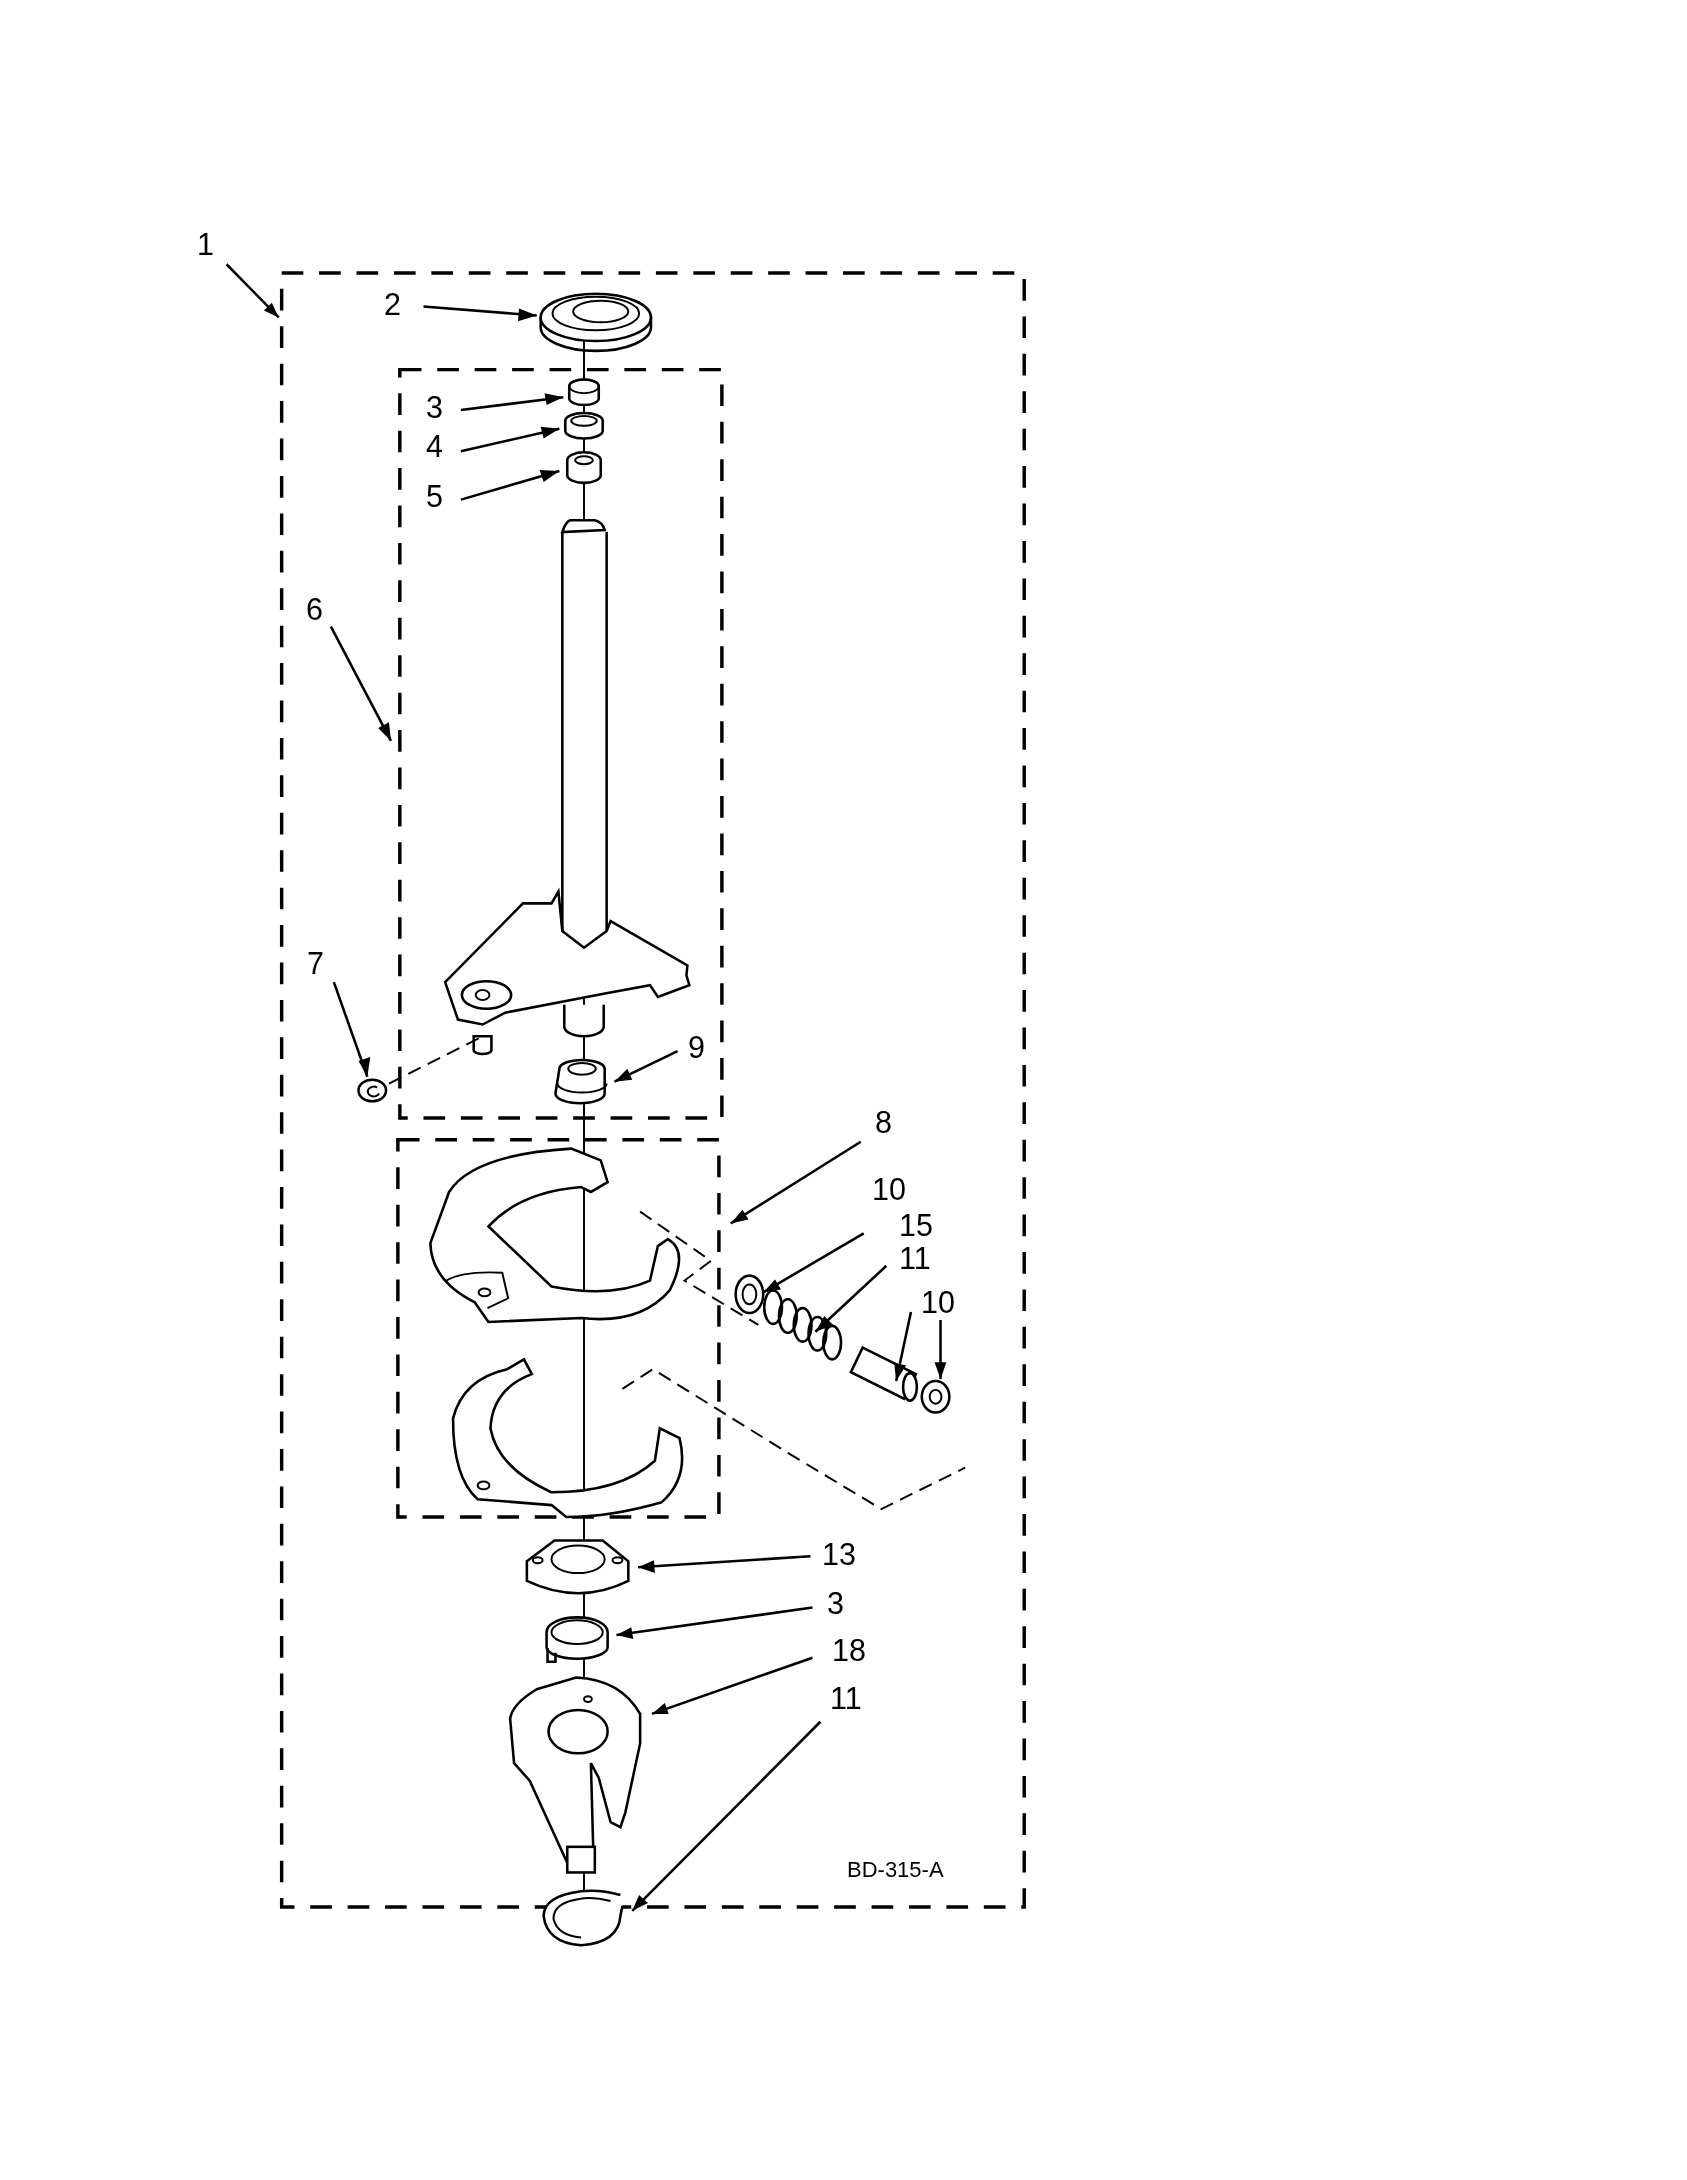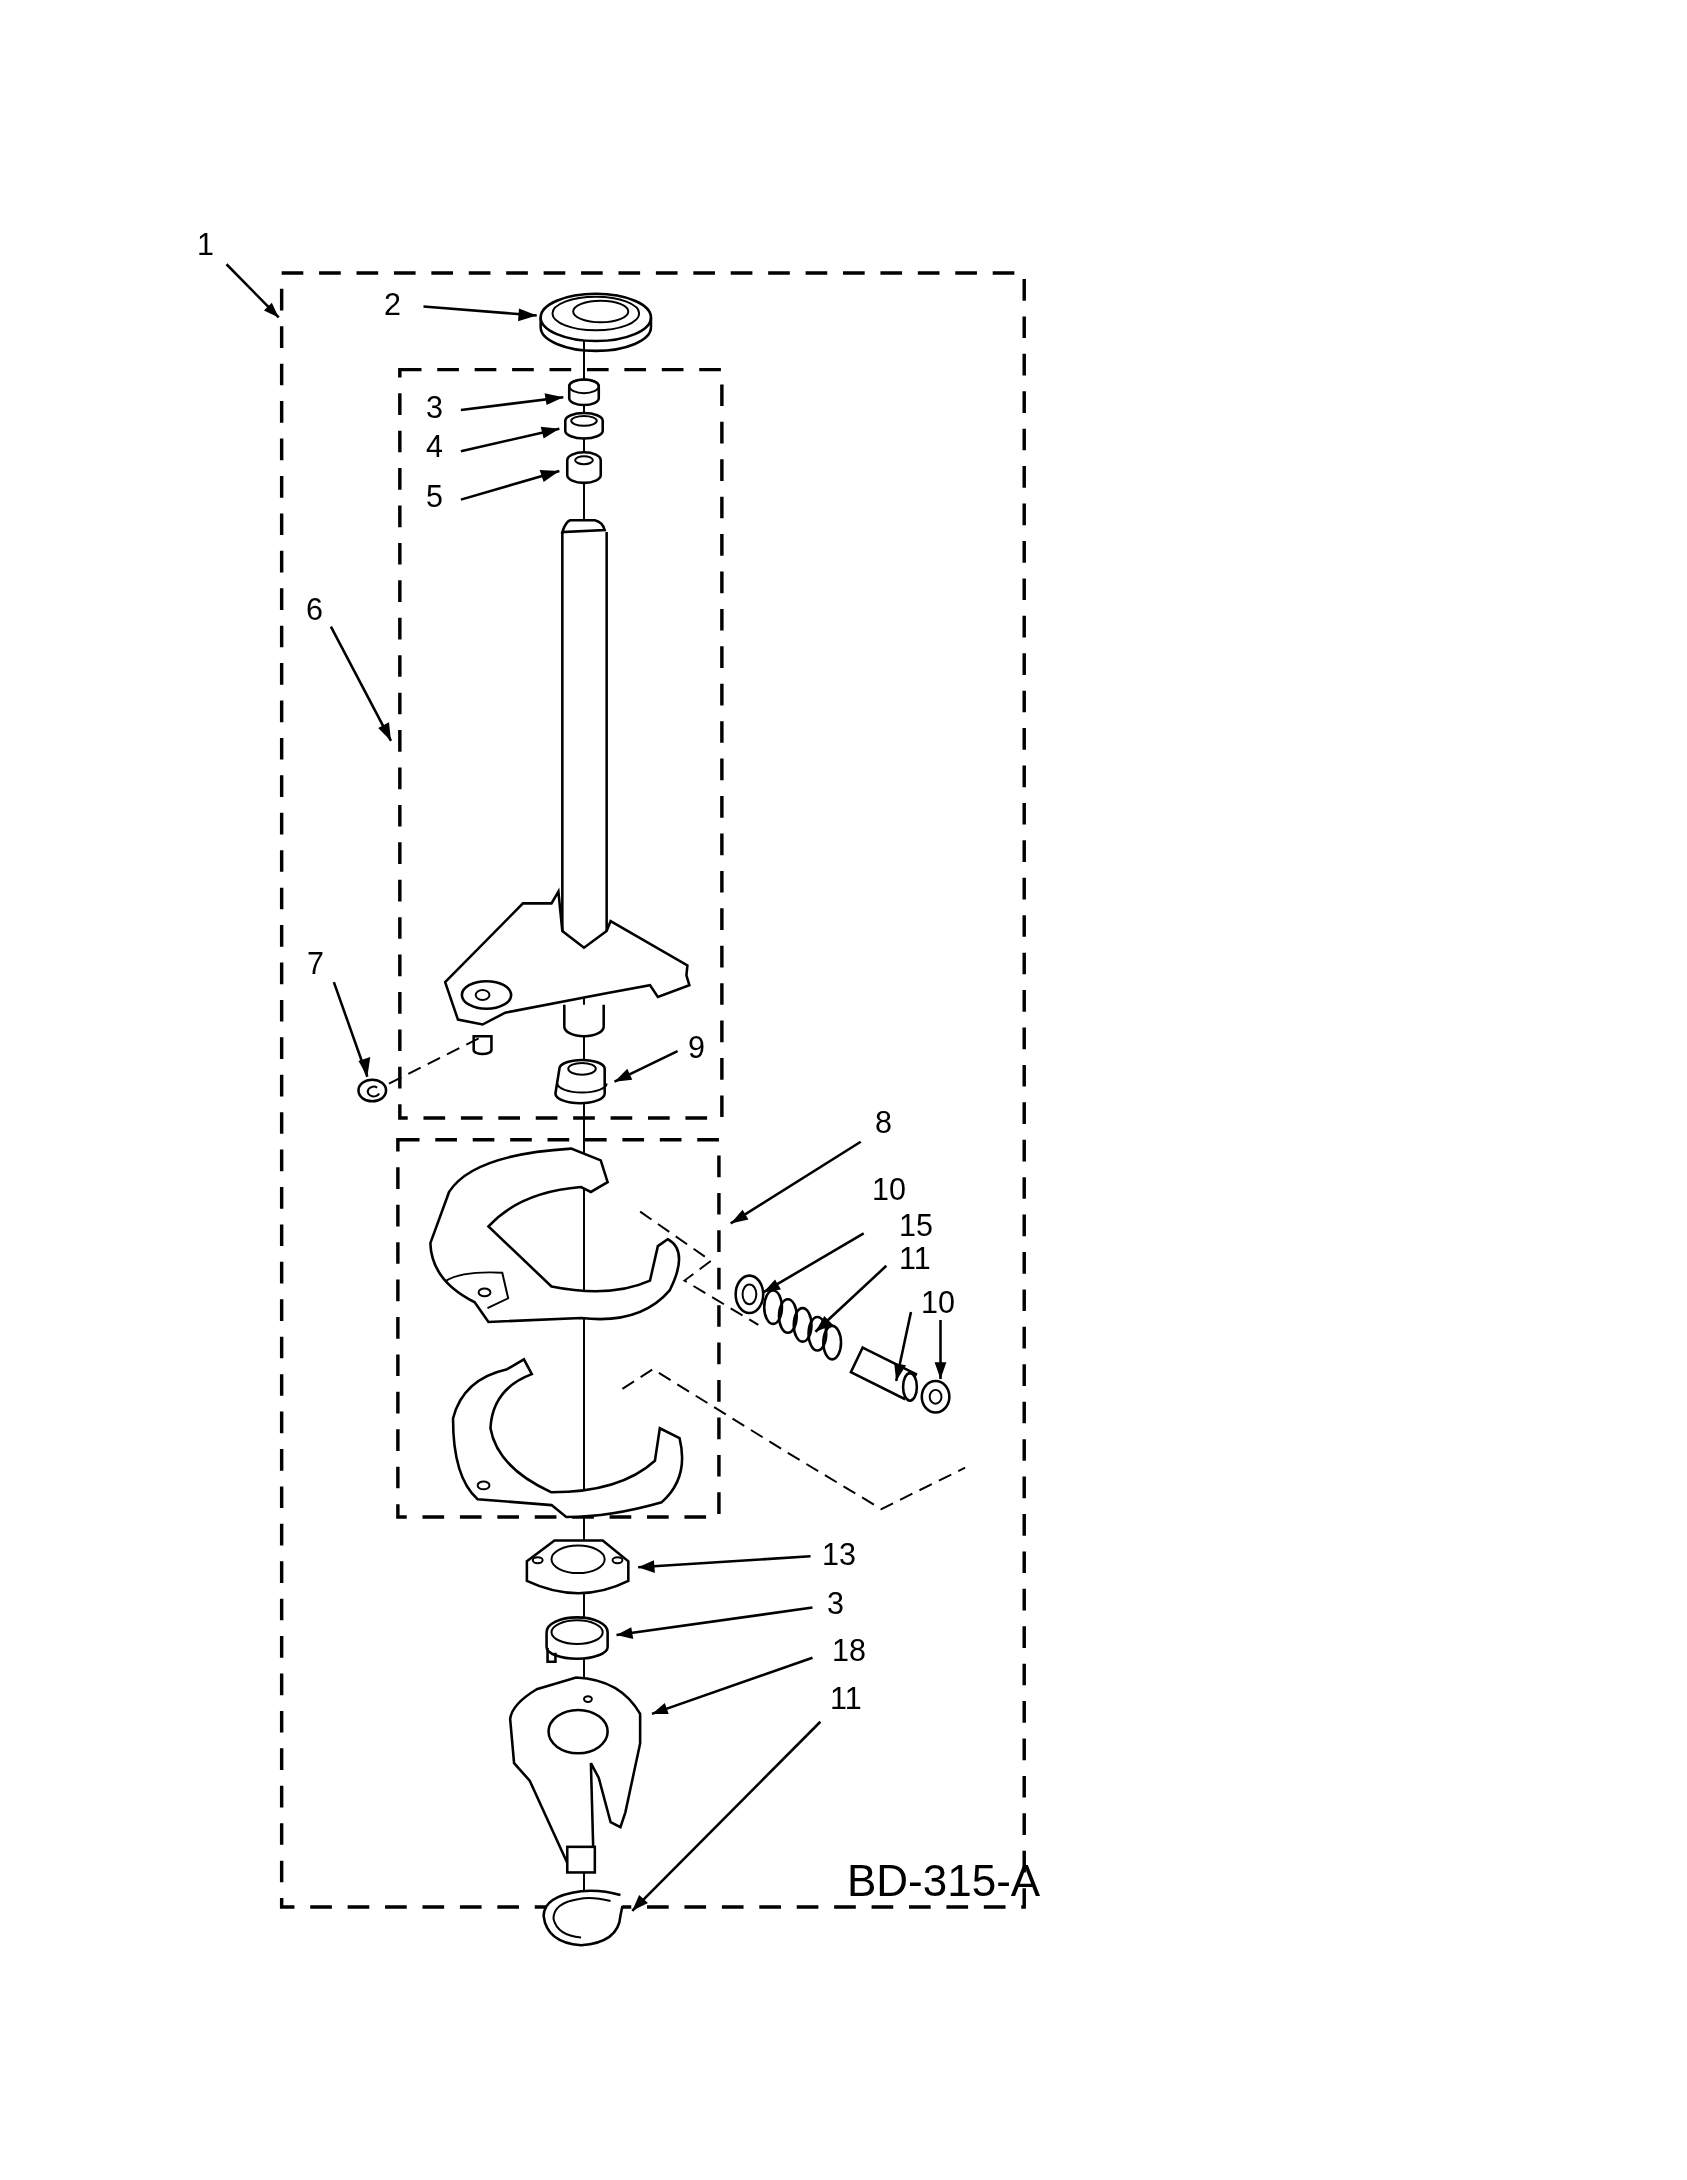--- a/index.html
+++ b/index.html
@@ -1,19 +1,19 @@
 <!DOCTYPE html>
 <html><head>
 <meta charset="utf-8">
 <style>
   html, body { margin:0; padding:0; background:#ffffff; }
   body { width:1687px; height:2181px; position:relative; overflow:hidden; font-family:"Liberation Sans", sans-serif; }
   svg { position:absolute; left:0; top:0; }
   .lbl { position:absolute; font-family:"Liberation Sans", sans-serif; font-size:30.5px; color:#000; line-height:1; white-space:nowrap; }
-  .code { position:absolute; font-family:"Liberation Sans", sans-serif; font-size:44px; color:#000; line-height:1; }
+  .code { position:absolute; font-family:"Liberation Sans", sans-serif; font-size:22px; color:#000; line-height:1; }
   .dash { fill:none; stroke:#000; stroke-width:3.5; stroke-dasharray:22 16; }
   .ln { fill:none; stroke:#000; stroke-width:2.6; }
   .thin { fill:none; stroke:#000; stroke-width:2; }
   .part { fill:#fff; stroke:#000; stroke-width:2.6; }
 </style>
 </head>
 <body>
 
 <svg width="1687" height="2181" viewBox="0 0 1713 2214" xmlns="http://www.w3.org/2000/svg">
 

